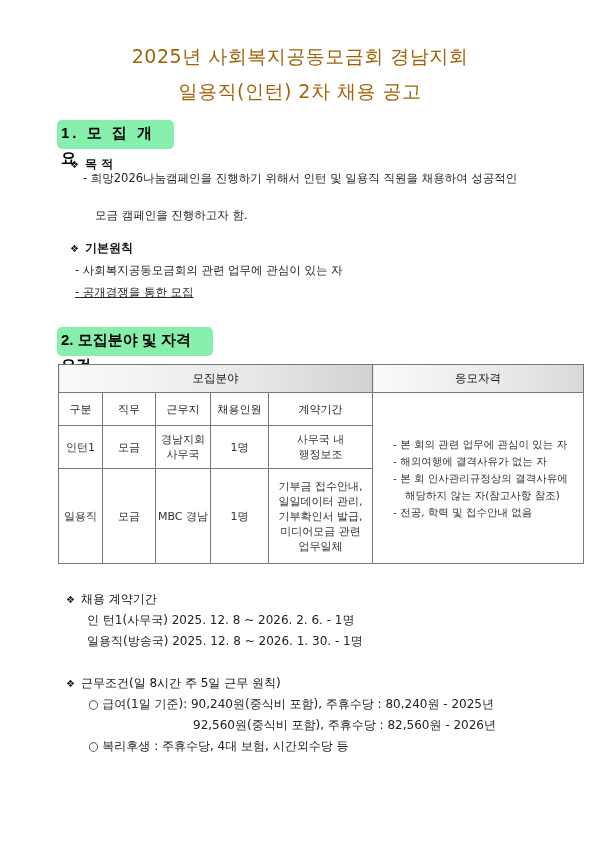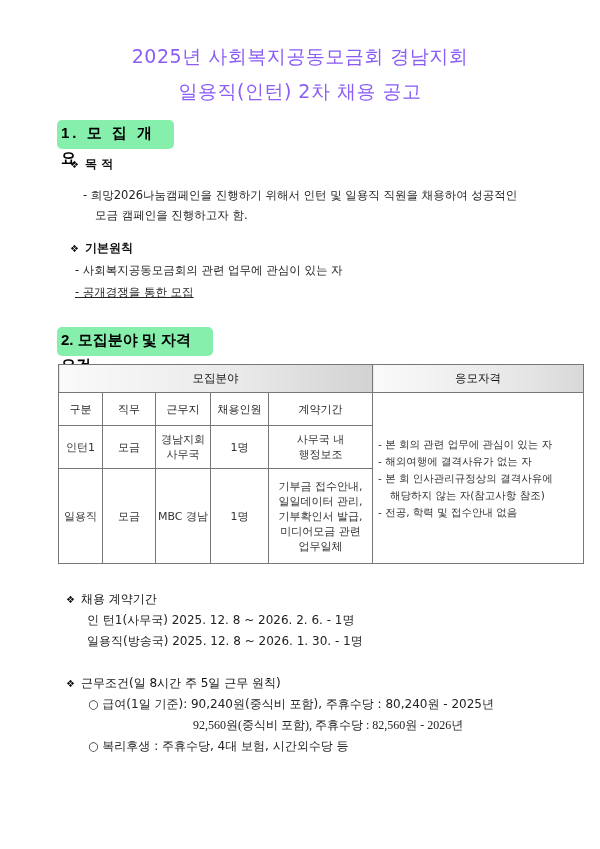--- a/index.html
+++ b/index.html
@@ -3,21 +3,21 @@
   <meta charset="utf-8">
   <style>
     html, body { margin: 0; padding: 0; background: #ffffff; }
     body {
       width: 600px; height: 849px; position: relative; overflow: hidden;
       font-family: "DejaVu Sans", "Liberation Sans", sans-serif;
       color: #111;
     }
     .title {
       position: absolute; left: 0; width: 600px; text-align: center;
-      font-size: 19px; letter-spacing: 0.5px; color: #8b5cf6;
+      font-size: 19px; letter-spacing: 0.5px; color: #a16207;
     }
     .title.l1 { top: 44px; }
     .title.l2 { top: 79px; }
     .section-head {
       position: absolute; left: 57px; height: 29px; line-height: 25px;
       background: #86efac; border-radius: 5px; padding: 0 10px 0 4px;
       font-family: "Liberation Sans", sans-serif;
       font-weight: bold; font-size: 15px; color: #000;
     }
     .sec1 { top: 120px; width: 103px; letter-spacing: 3px; }
@@ -39,39 +39,39 @@
     table.recruit th.grad {
       background: linear-gradient(to right, #fafafa 0%, #e8e8e8 60%, #d2d2d2 100%);
       font-size: 11.5px; color: #111; height: 27px;
     }
     table.recruit th.grad2 {
       background: linear-gradient(to right, #fafafa 0%, #e6e6e6 70%, #d8d8d8 100%);
       font-size: 11.5px; color: #111;
     }
     table.recruit td.sub { height: 32px; color: #222; }
     table.recruit td.qual {
-      text-align: left; vertical-align: middle; padding-left: 5px; font-size: 10.5px; color: #333;
+      text-align: left; vertical-align: middle; padding-left: 20px; font-size: 10.5px; color: #333;
       line-height: 17px;
     }
     .qual-line { display: block; white-space: nowrap; }
     .qual-line.indent { padding-left: 12px; }
     .cell-line { display: block; }
   </style>
 </head>
 <body>
 
 <div class="title l1">2025년 사회복지공동모금회 경남지회</div>
 <div class="title l2">일용직(인턴) 2차 채용 공고</div>
 
 <div class="section-head sec1">1. 모 집 개 요</div>
 
 <div class="bullet-head" style="left:70px; top:156px;">
   <span class="dia">❖</span><span class="bold">목   적</span>
 </div>
-<div class="txt" style="left:83px; top:188px;">- 희망2026나눔캠페인을 진행하기 위해서 인턴 및 일용직 직원을 채용하여 성공적인</div>
+<div class="txt" style="left:83px; top:171px;">- 희망2026나눔캠페인을 진행하기 위해서 인턴 및 일용직 직원을 채용하여 성공적인</div>
 <div class="txt" style="left:95px; top:208px;">모금 캠페인을 진행하고자 함.</div>
 
 <div class="bullet-head" style="left:70px; top:240px;">
   <span class="dia">❖</span><span class="bold">기본원칙</span>
 </div>
 <div class="txt" style="left:75px; top:263px;">- 사회복지공동모금회의 관련 업무에 관심이 있는 자</div>
 <div class="txt" style="left:75px; top:285px;text-decoration:underline;">- 공개경쟁을 통한 모집</div>
 
 <div class="section-head sec2">2. 모집분야 및 자격요건</div>
 
@@ -140,17 +140,17 @@
 <div class="txt" style="left:87px; top:612px; font-size:12px;">인 턴1(사무국) 2025. 12. 8 ~ 2026. 2. 6. - 1명</div>
 <div class="txt" style="left:87px; top:633px; font-size:12px;">일용직(방송국) 2025. 12. 8 ~ 2026. 1. 30. - 1명</div>
 
 <div class="bullet-head" style="left:66px; top:675px;">
   <span class="dia">❖</span><span>근무조건(일 8시간 주 5일 근무 원칙)</span>
 </div>
 <div class="txt" style="left:88px; top:696px; font-size:12px;">
   <span>○</span>
   <span>급여(1일 기준): 90,240원(중식비 포함), 주휴수당 : 80,240원 - 2025년</span>
 </div>
-<div class="txt" style="left:193px; top:717px; font-size:12px;font-family:Liberation Serif, serif;">92,560원(중식비 포함), 주휴수당 : 82,560원 - 2026년</div>
+<div class="txt" style="left:193px; top:717px; font-size:12px;">92,560원(중식비 포함), 주휴수당 : 82,560원 - 2026년</div>
 <div class="txt" style="left:88px; top:738px; font-size:12px;">
   <span>○</span>
   <span>복리후생 : 주휴수당, 4대 보험, 시간외수당 등</span>
 </div>
 
 </body></html>

